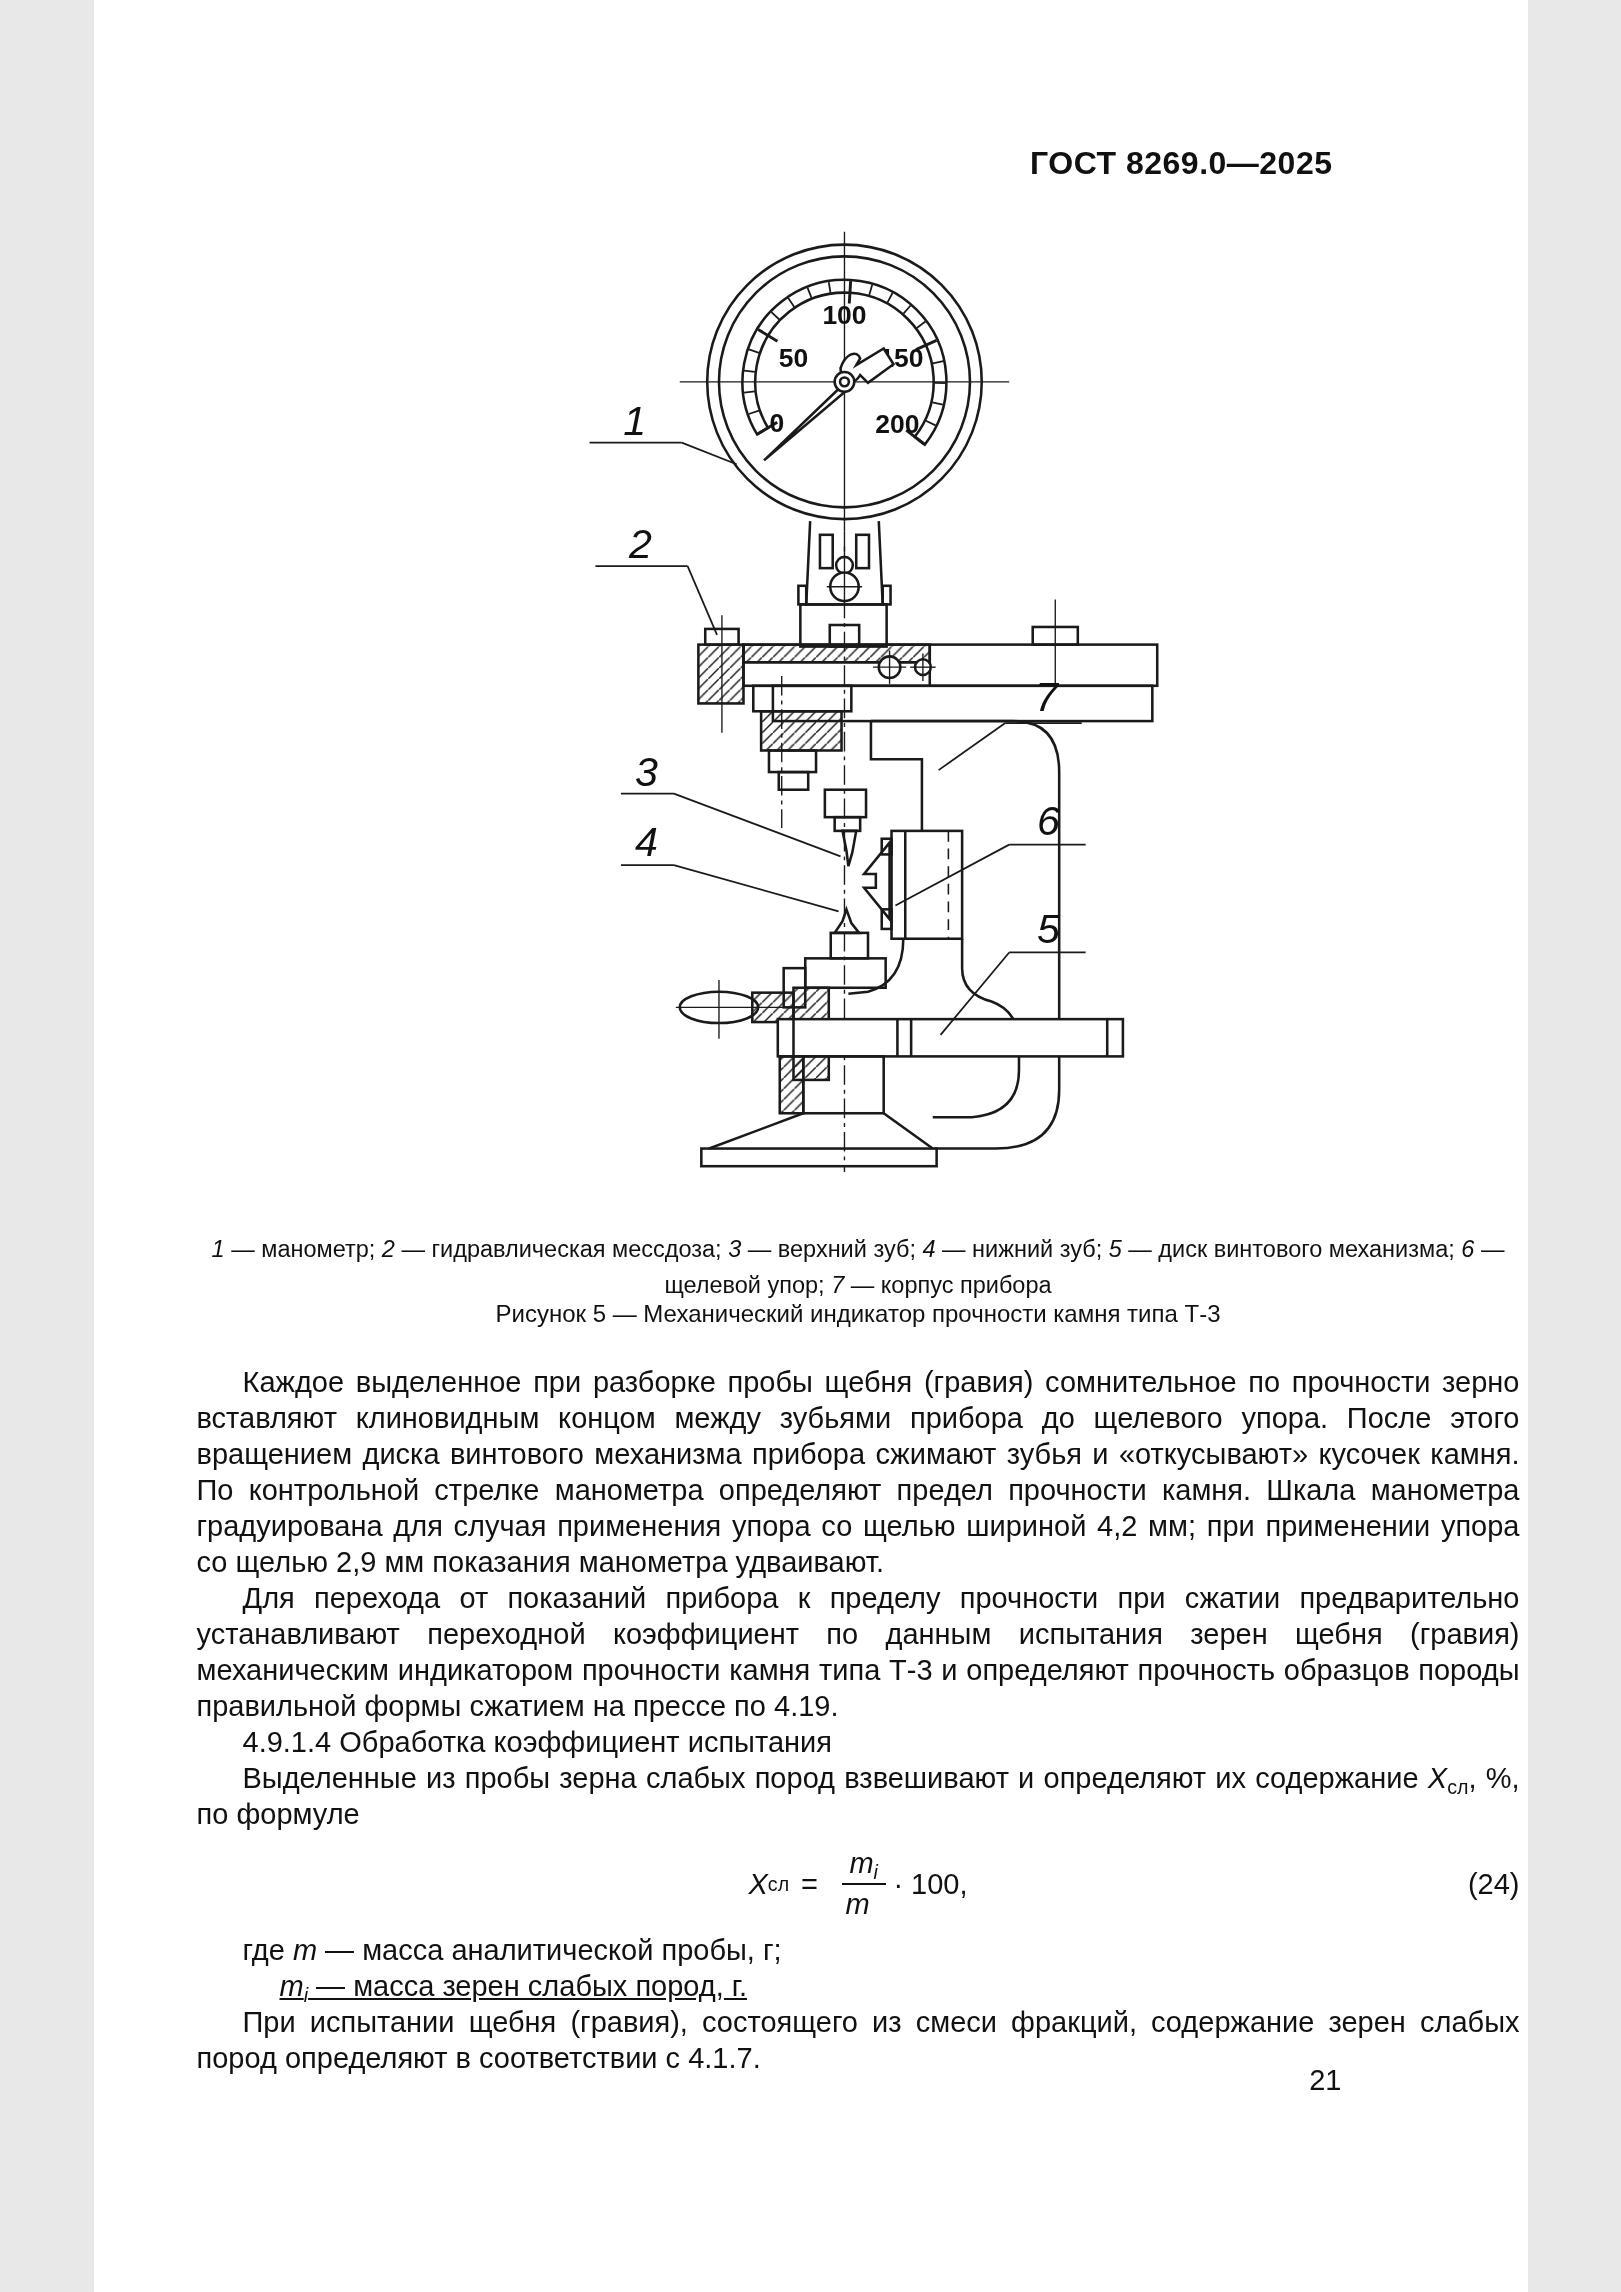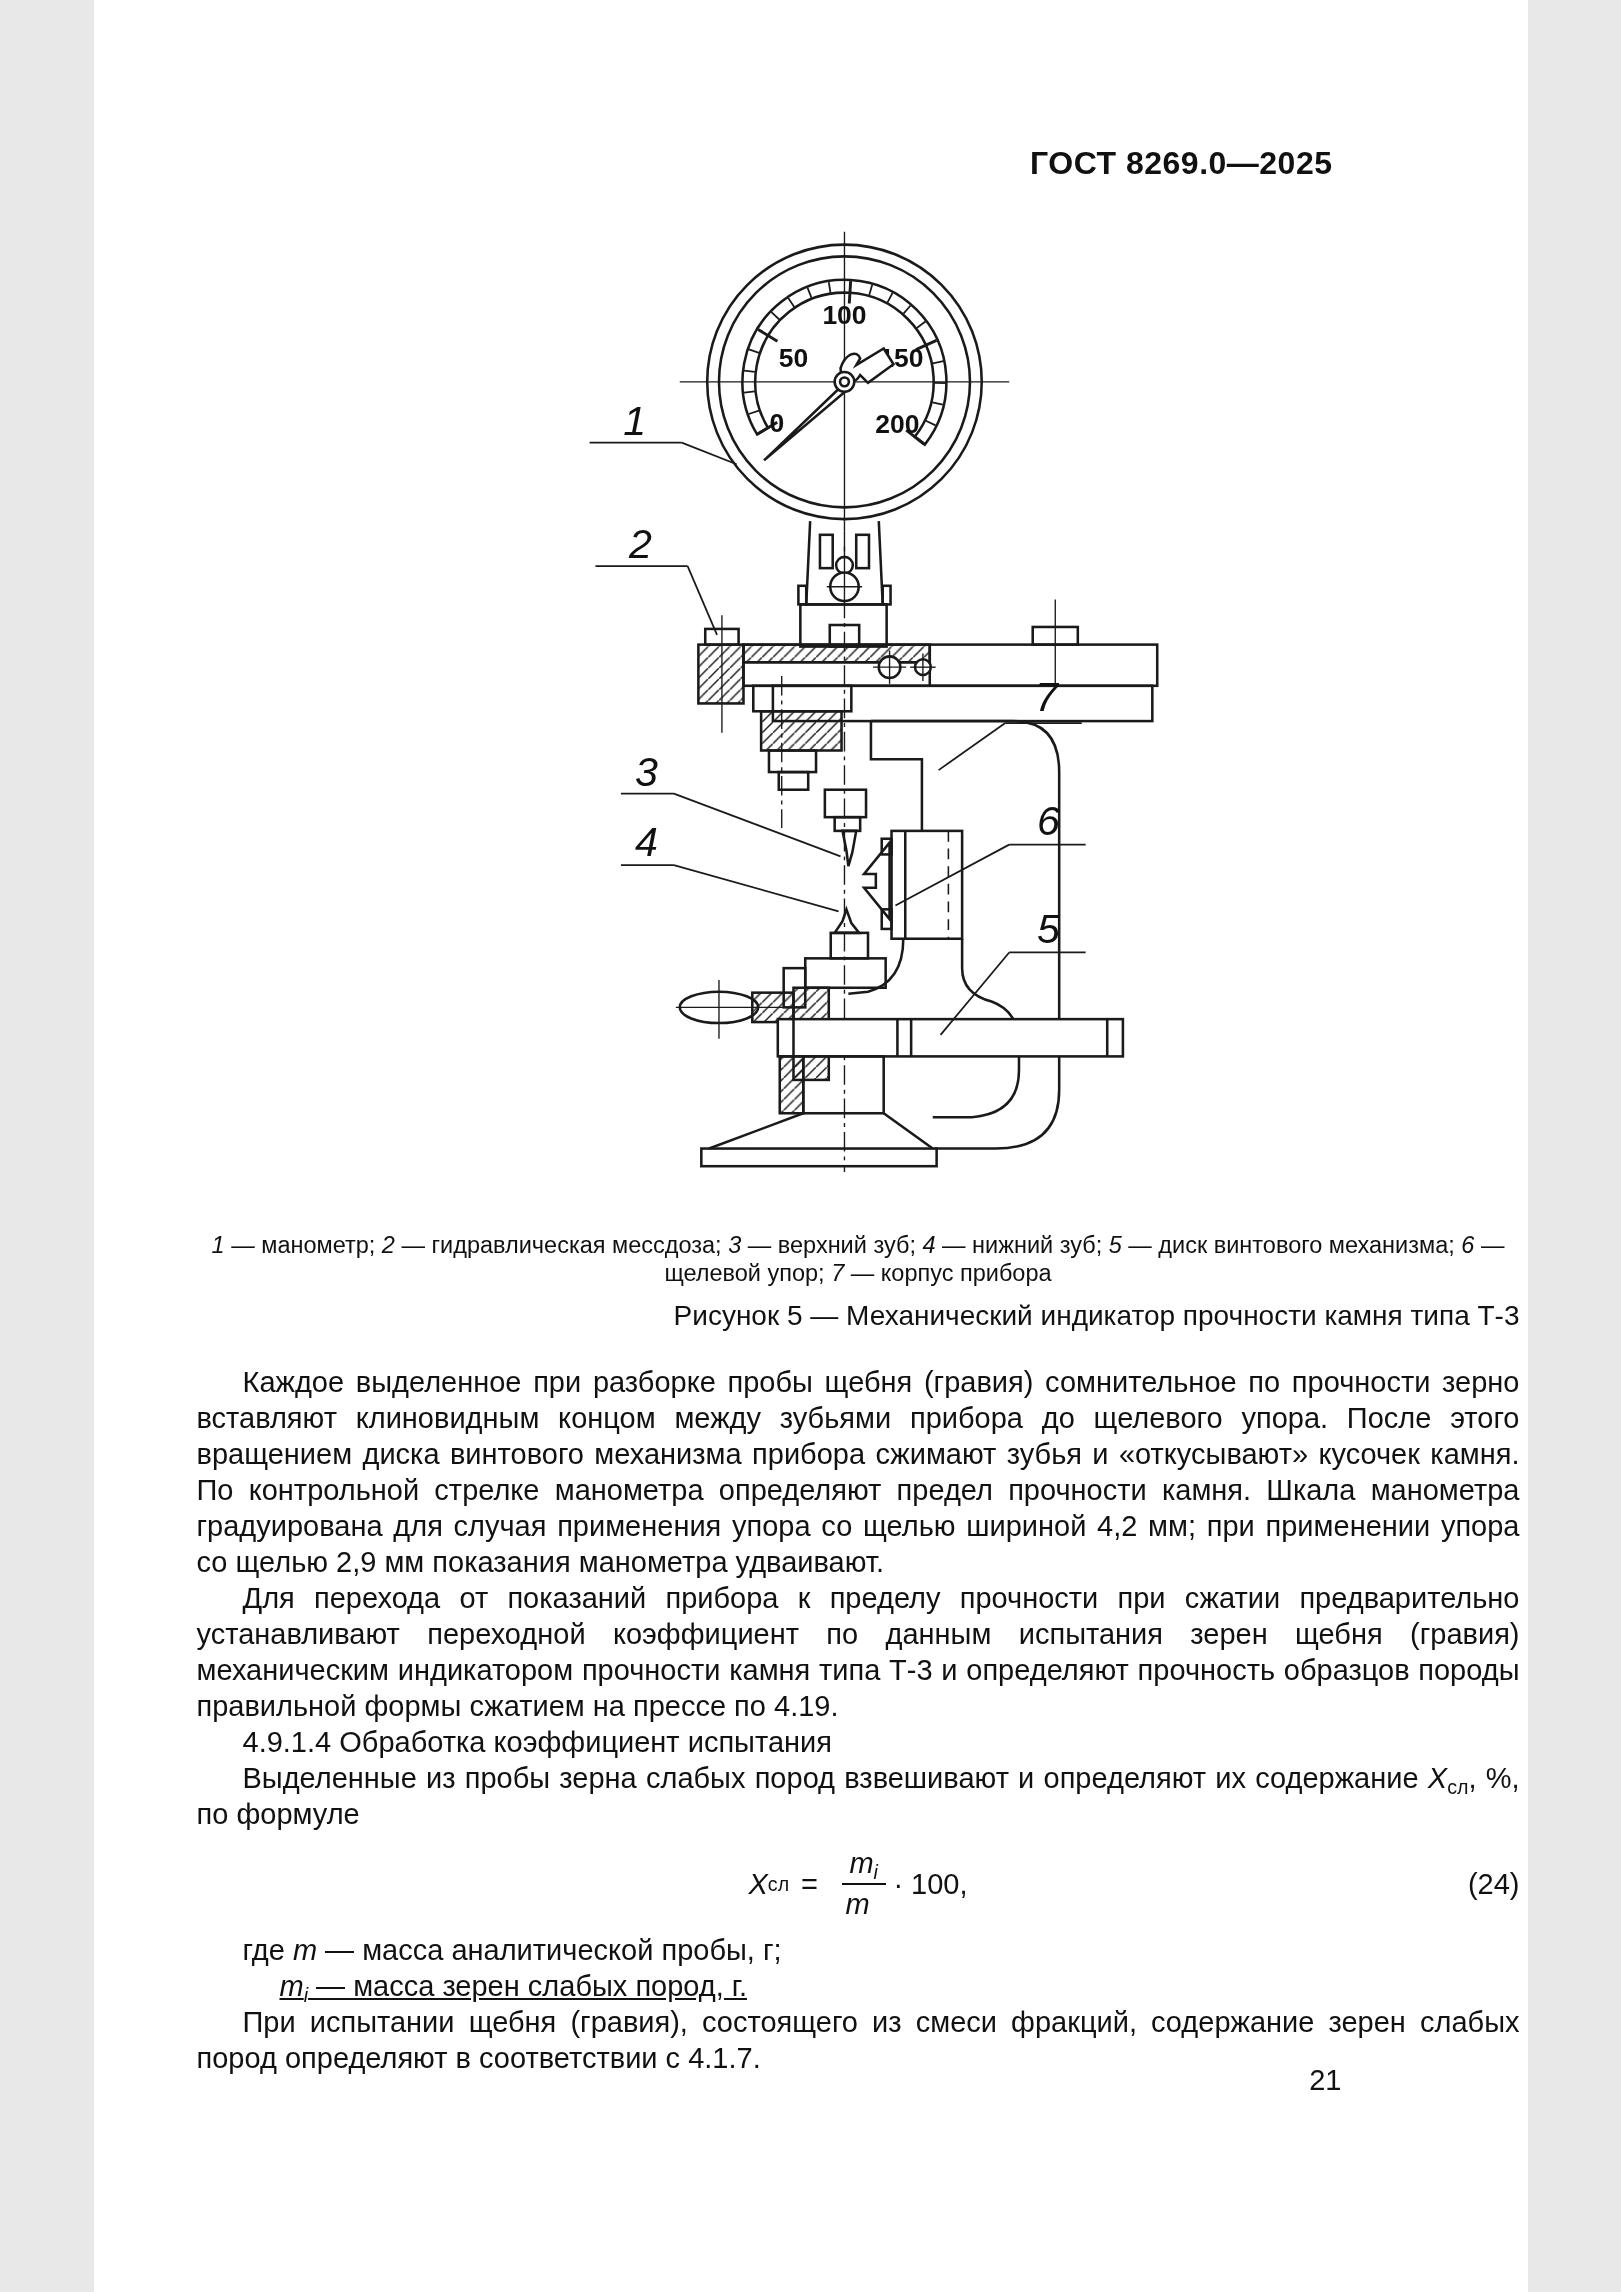--- a/index.html
+++ b/index.html
@@ -8,26 +8,26 @@
     font-family:"Liberation Sans",sans-serif;color:#111;overflow:hidden;
   }
   .doc-header{
     position:absolute;top:145px;right:195px;
     font-size:32px;font-weight:bold;letter-spacing:0.5px;
   }
   .figure-wrap{position:absolute;left:470px;top:225px;width:608px;height:951px;margin:0;}
   .figure-wrap svg{display:block;width:608px;height:951px;}
   .legend{
     position:absolute;left:103px;top:1231px;width:1323px;
-    font-size:23.5px;line-height:28px;text-align:center;
+    font-size:23.5px;line-height:36px;text-align:center;
   }
   .legend i{font-style:italic;}
   .caption{
     position:absolute;left:103px;top:1300px;width:1323px;
-    font-size:28px;text-align:right;
+    font-size:24px;text-align:center;
   }
   .body-text{
     position:absolute;left:103px;top:1364px;width:1323px;
     font-size:29px;line-height:36px;text-align:justify;
   }
   .body-text p{margin:0;text-indent:46px;}
   .body-text i{font-style:italic;}
   sub{font-size:19.6px;vertical-align:-5.9px;line-height:0;}
   sub.isub{font-style:italic;}
   .formula-row{

